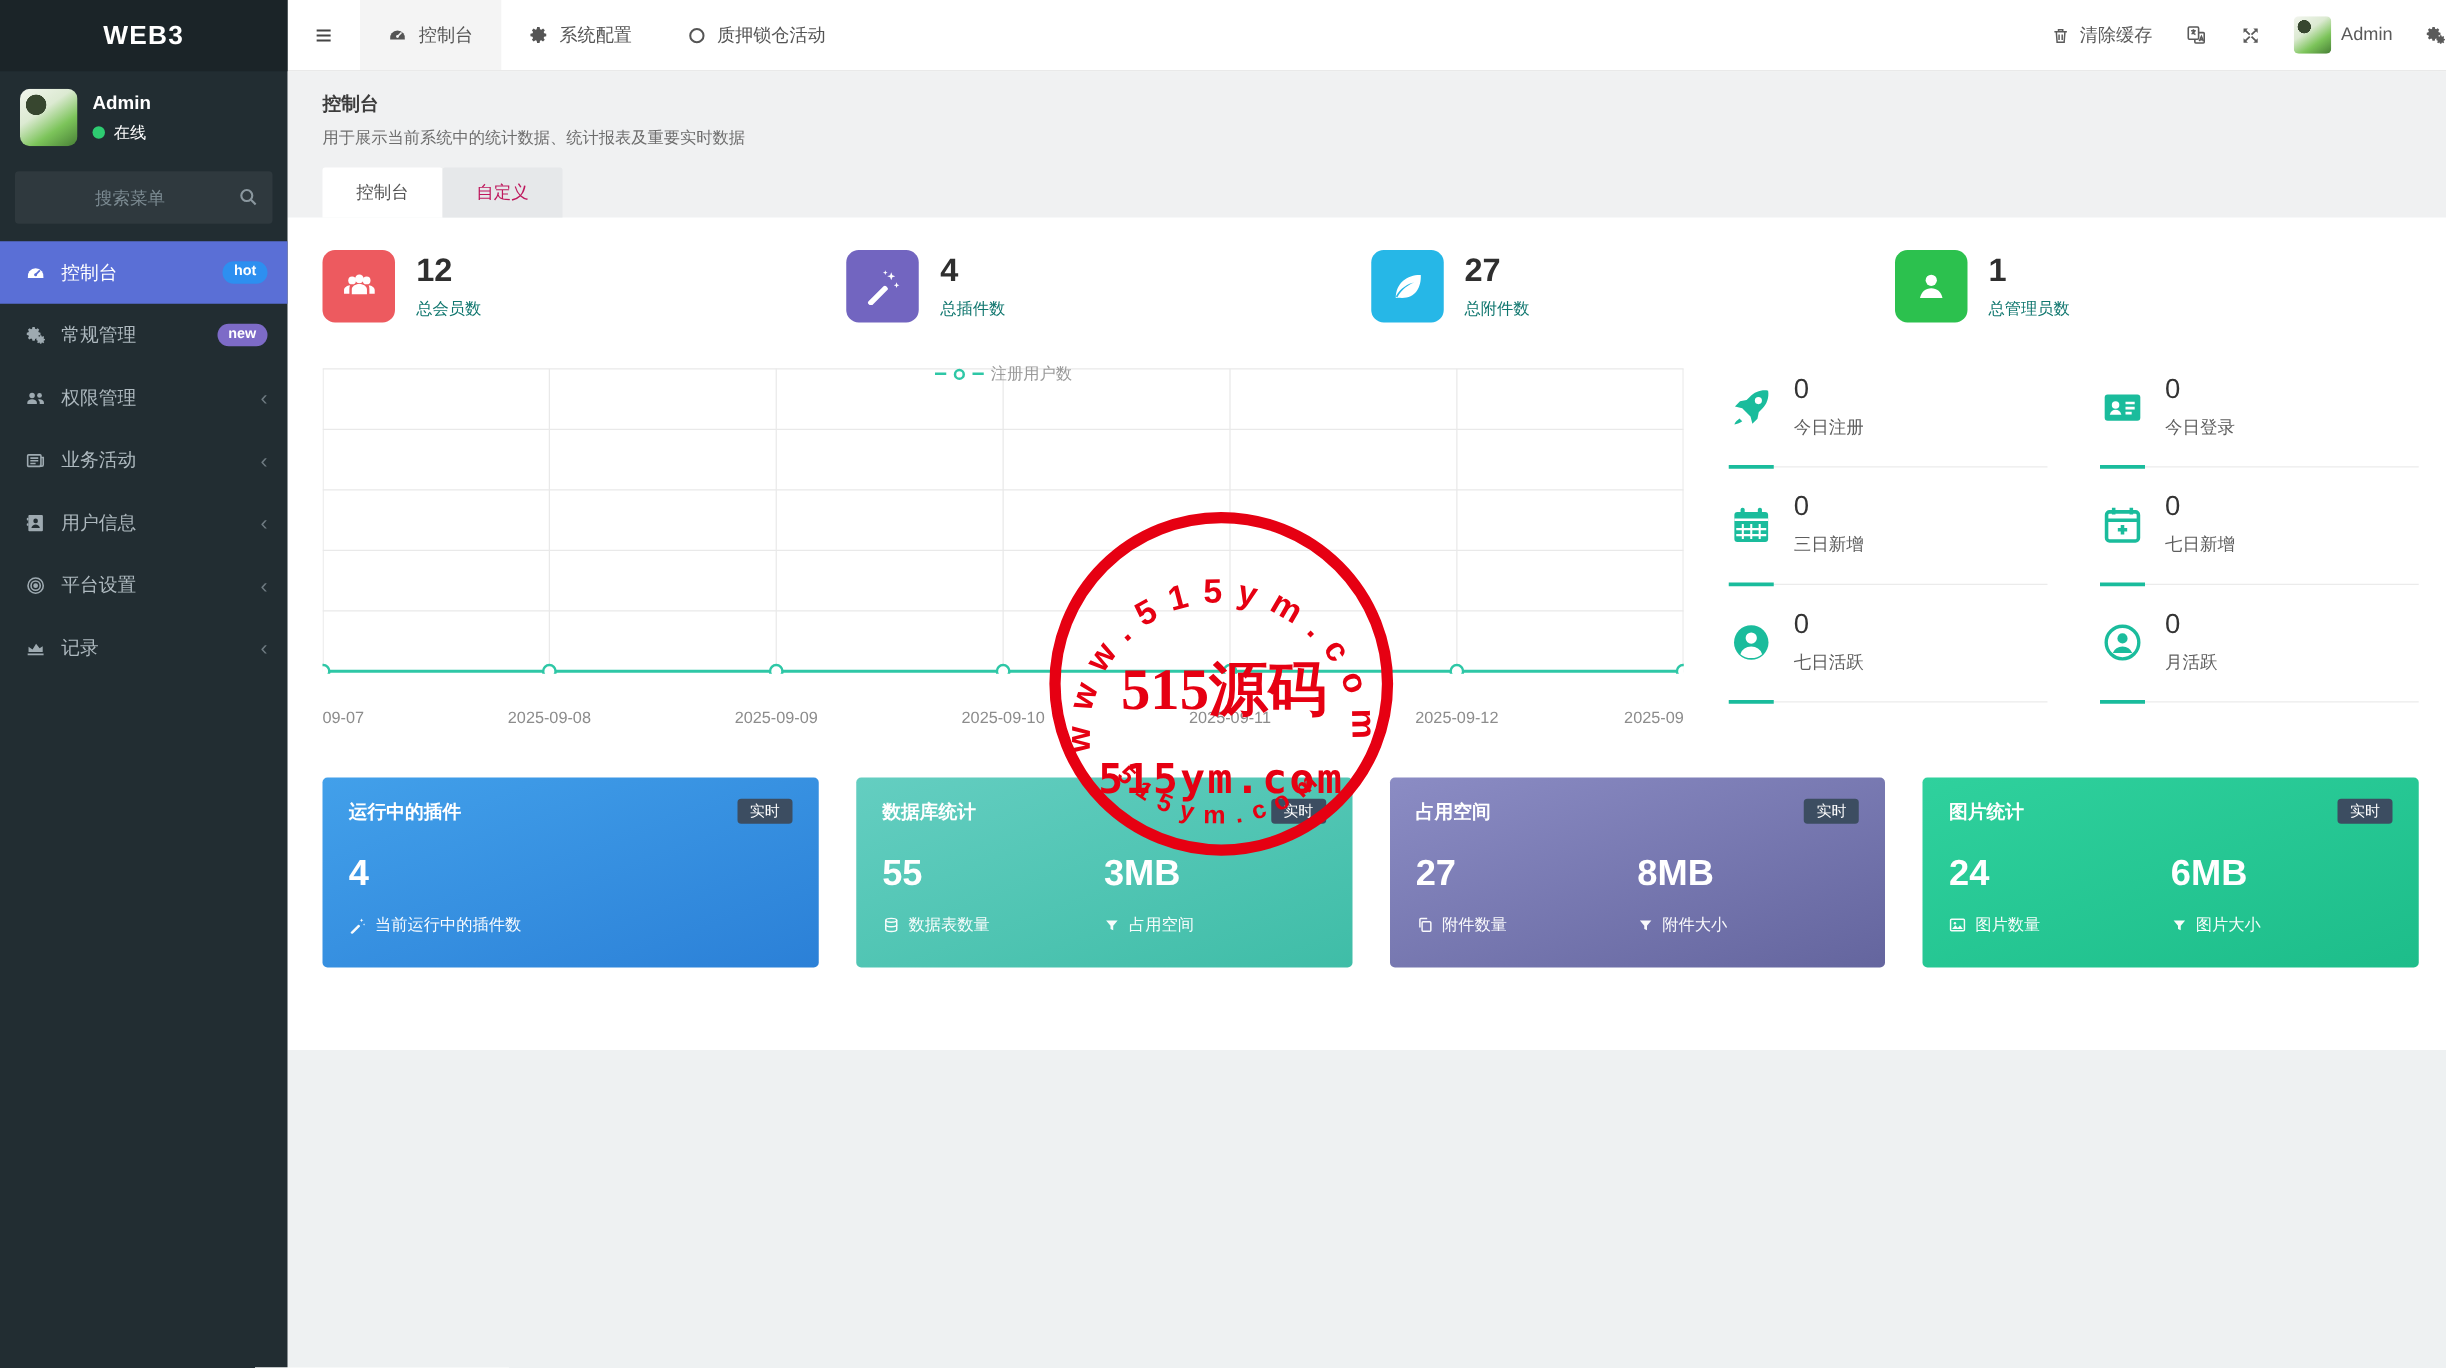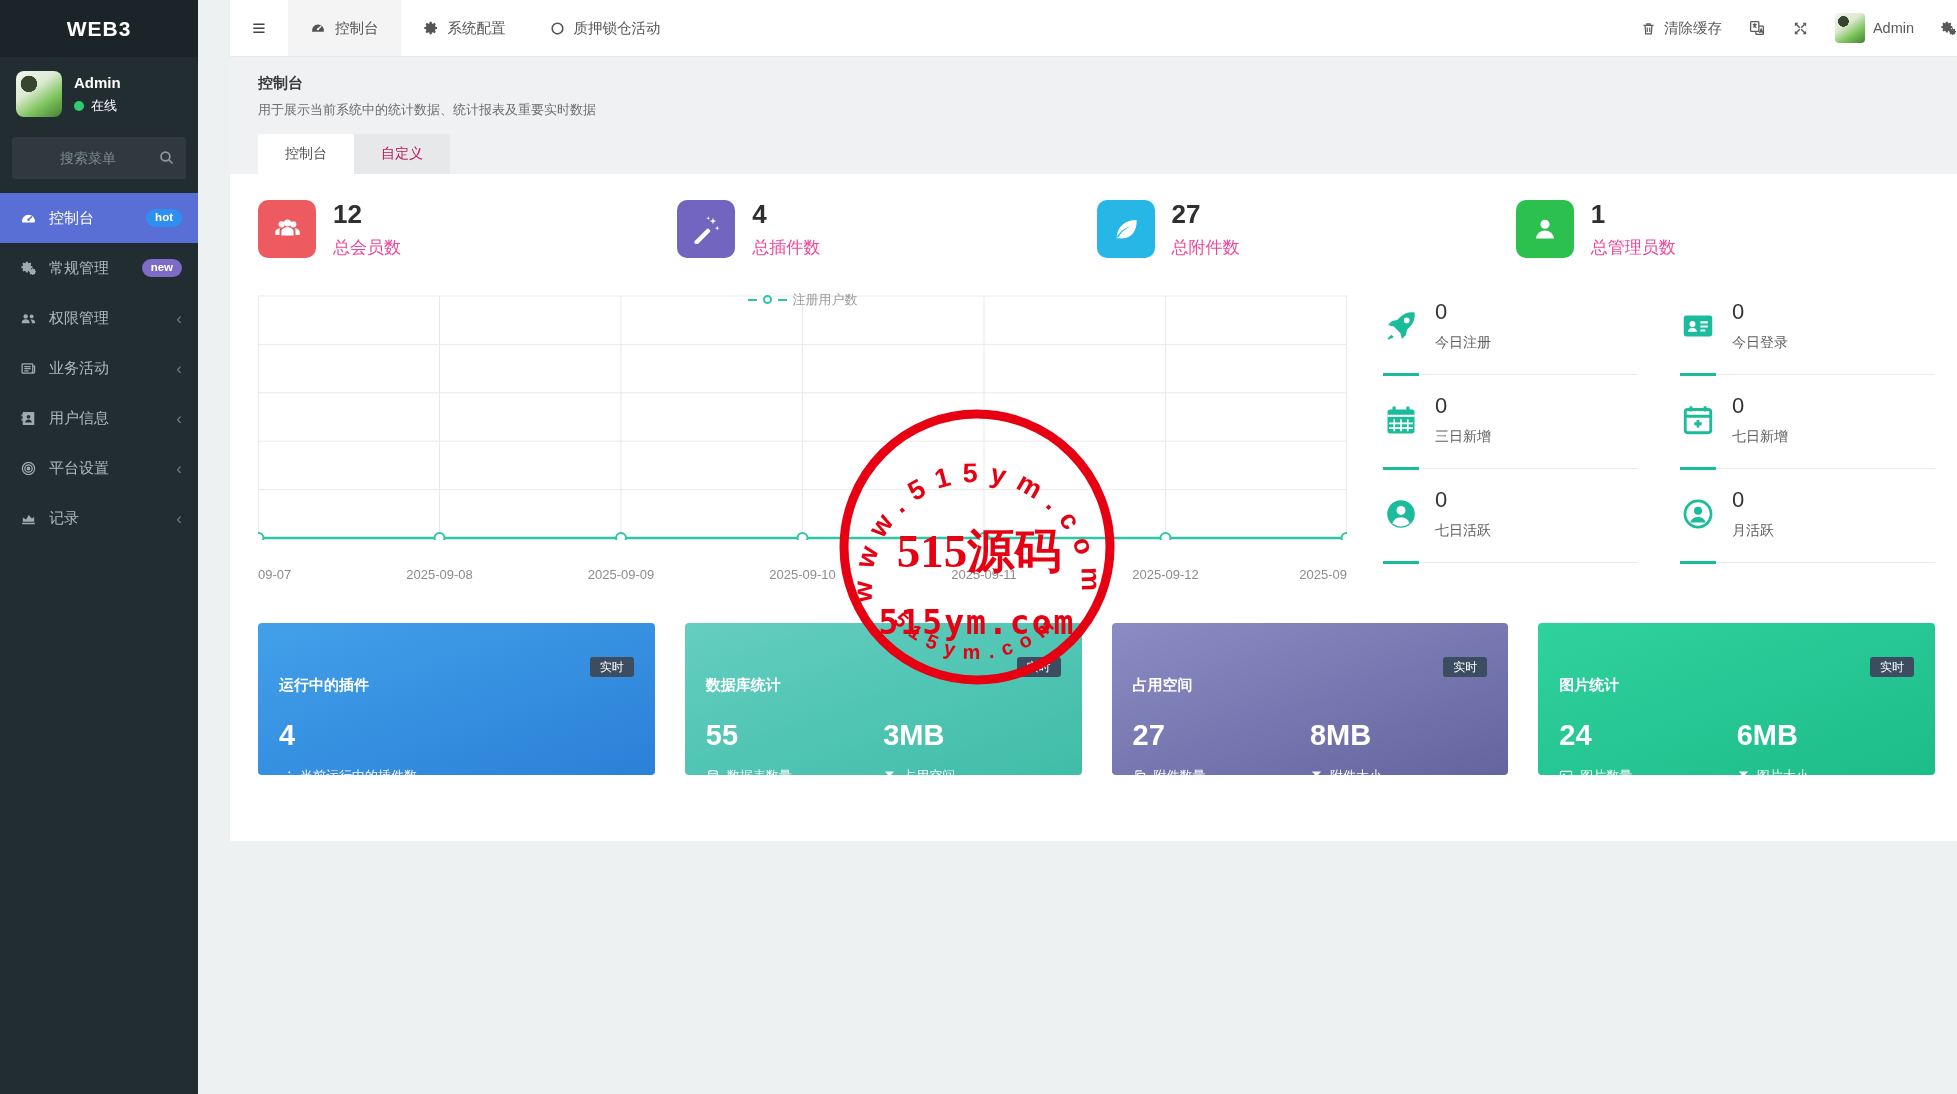--- a/index.html
+++ b/index.html
@@ -2,21 +2,21 @@
 <html><head>
 <meta charset="utf-8">
 <style>
   * { box-sizing: border-box; margin: 0; padding: 0; }
   html,body { width:1957px; height:1094px; overflow:hidden; }
   body { font-family:"Liberation Sans","DejaVu Sans",sans-serif; background:#eef1f2; position:relative; }
   svg { display:block; }
   .ic { display:inline-flex; align-items:center; justify-content:center; }
 
   
-  .sidebar { position:absolute; left:0; top:0; width:198px; height:1094px; background:#222d32; z-index:10; }
+  .sidebar { position:absolute; left:0; top:0; width:230px; height:1094px; background:#222d32; z-index:10; }
   .logo { height:57px; line-height:57px; text-align:center; color:#fff; font-size:21px; font-weight:bold; letter-spacing:1px; background:#1b2428; cursor:pointer; }
   .user-panel { display:flex; align-items:center; gap:12px; padding:14px 16px 12px; }
   .avatar { width:46px; height:46px; border-radius:8px; flex:0 0 auto;
     background: radial-gradient(circle at 28% 28%, #37462f 0 17%, rgba(0,0,0,0) 18%),
                 linear-gradient(145deg,#f2f5ee 0%,#dcead2 38%,#7cc45a 68%,#477f35 100%); }
   .user-name { color:#fff; font-size:15px; font-weight:bold; }
   .user-status { margin-top:6px; color:#fff; font-size:13px; display:flex; align-items:center; gap:7px; }
   .dot { width:10px; height:10px; border-radius:50%; background:#2ecc71; display:inline-block; }
   .search-box { position:relative; margin:8px 12px 14px; }
   .search-box input { width:100%; height:42px; background:#2f393e; border:0; border-radius:3px; color:#a3a3a3; font-size:14px; padding:0 36px 0 14px; outline:none; font-family:inherit;text-align:center; }
@@ -54,21 +54,21 @@
   .head-tabs { display:flex; margin-top:15px; }
   .head-tab { padding:11px 27px; font-size:14px; color:#be185d; background:#e6e8ea; cursor:pointer; border-radius:2px 2px 0 0; }
   .head-tab.active { background:#fff; color:#555; }
   .content { background:#fff; padding:26px 22px 66px 28px; min-height:637px; }
 
   
   .stats-row { display:flex; }
   .stat { flex:1 1 25%; display:flex; align-items:center; gap:17px; }
   .tile { width:58px; height:58px; border-radius:10px; display:flex; align-items:center; justify-content:center; color:#fff; }
   .stat-value { font-size:26px; font-weight:bold; color:#2f2f2f; line-height:1.1; }
-  .stat-label { font-size:17px; color:#ec4899; margin-top:7px; }
+  .stat-label { font-size:13px; color:#0f766e; margin-top:7px; }
 
   
   .mid-row { display:flex; gap:36px; margin-top:36px; }
   .chart-wrap { flex:1 1 auto; position:relative; }
   .legend { position:absolute; left:50%; top:-4px; transform:translateX(-50%); display:flex; align-items:center; gap:6px; color:#9a9a9a; font-size:13px; z-index:2; background:transparent; }
   .lg-line { width:9px; height:2px; background:#2ec7a6; }
   .lg-dot { width:9px; height:9px; border:2px solid #2ec7a6; border-radius:50%; background:#fff; }
   .xlabels { position:relative; height:26px; margin-top:4px; }
   .xlab { position:absolute; top:4px; transform:translateX(-50%); font-size:13px; color:#8c8c8c; white-space:nowrap;margin-top:19px; }
   .xlab.first { transform:none; }
@@ -84,21 +84,21 @@
   .ms-track .teal { position:absolute; left:0; bottom:0; width:36px; height:3px; background:#1abc9c; }
 
   
   .cards-row { display:flex; gap:30px; margin-top:46px; }
   .card { flex:1 1 25%; border-radius:4px; color:#fff; padding:17px 21px; height:152px; position:relative; }
   .c-blue   { background:linear-gradient(160deg,#42a0ea 0%,#2b80d7 100%); }
   .c-teal   { background:linear-gradient(160deg,#64cec1 0%,#3fbda7 100%); }
   .c-purple { background:linear-gradient(160deg,#8b8cc4 0%,#64659e 100%); }
   .c-green  { background:linear-gradient(160deg,#2fd19d 0%,#1dbd8a 100%); }
   .card-top { display:flex; align-items:center; justify-content:space-between; }
-  .card-title { font-size:15px; font-weight:bold;margin-top:36px; }
+  .card-title { font-size:15px; font-weight:bold; }
   .rt-badge { background:#3c4d61; color:#fff; font-size:12px; border-radius:3px; padding:4px 10px; line-height:1; }
   .metrics { display:flex; margin-top:24px; }
   .metric { flex:1 1 50%; }
   .m-value { font-size:29px; font-weight:bold; }
   .m-foot { margin-top:15px; font-size:13px; display:flex; align-items:center; gap:7px; opacity:.96; }
 
   
   .stamp { position:absolute; left:827px; top:397px; width:300px; height:300px; z-index:50; pointer-events:none; }
 </style>
 </head>

